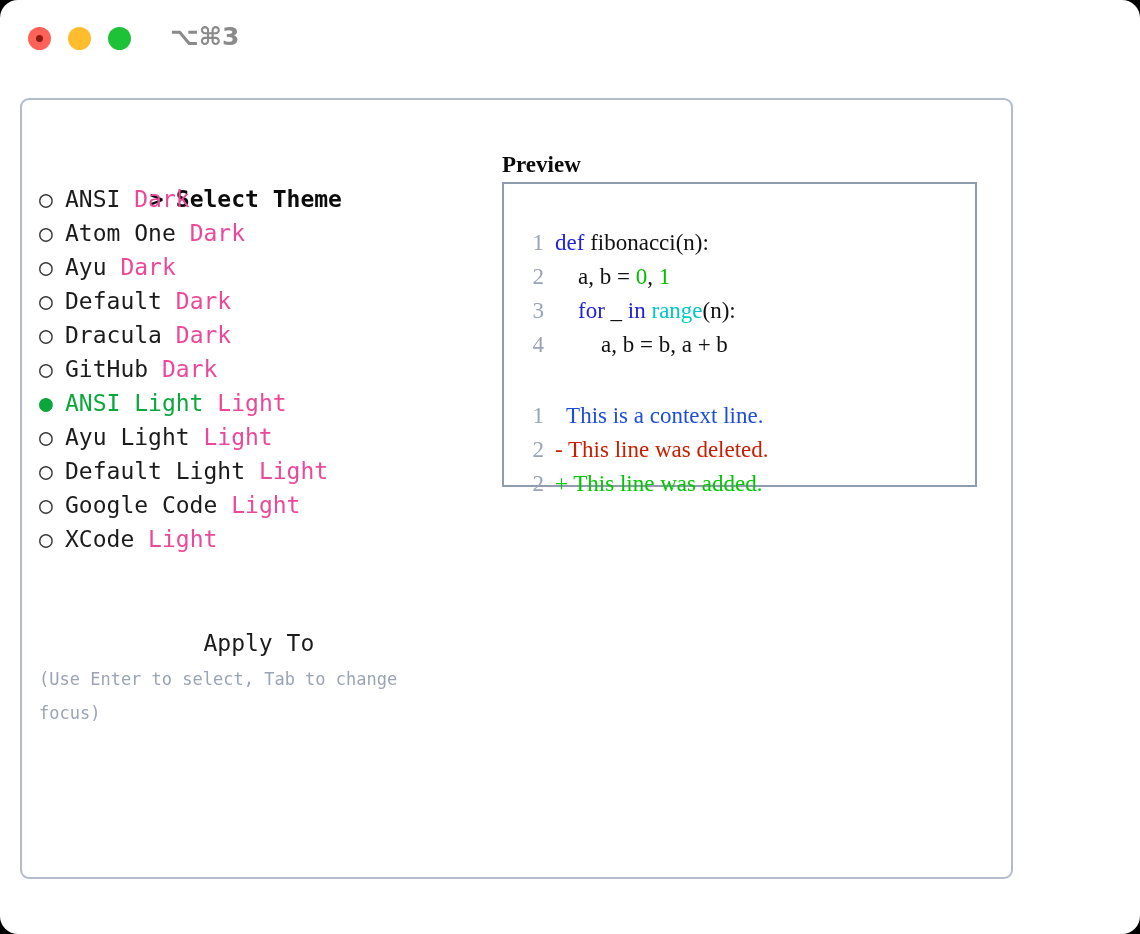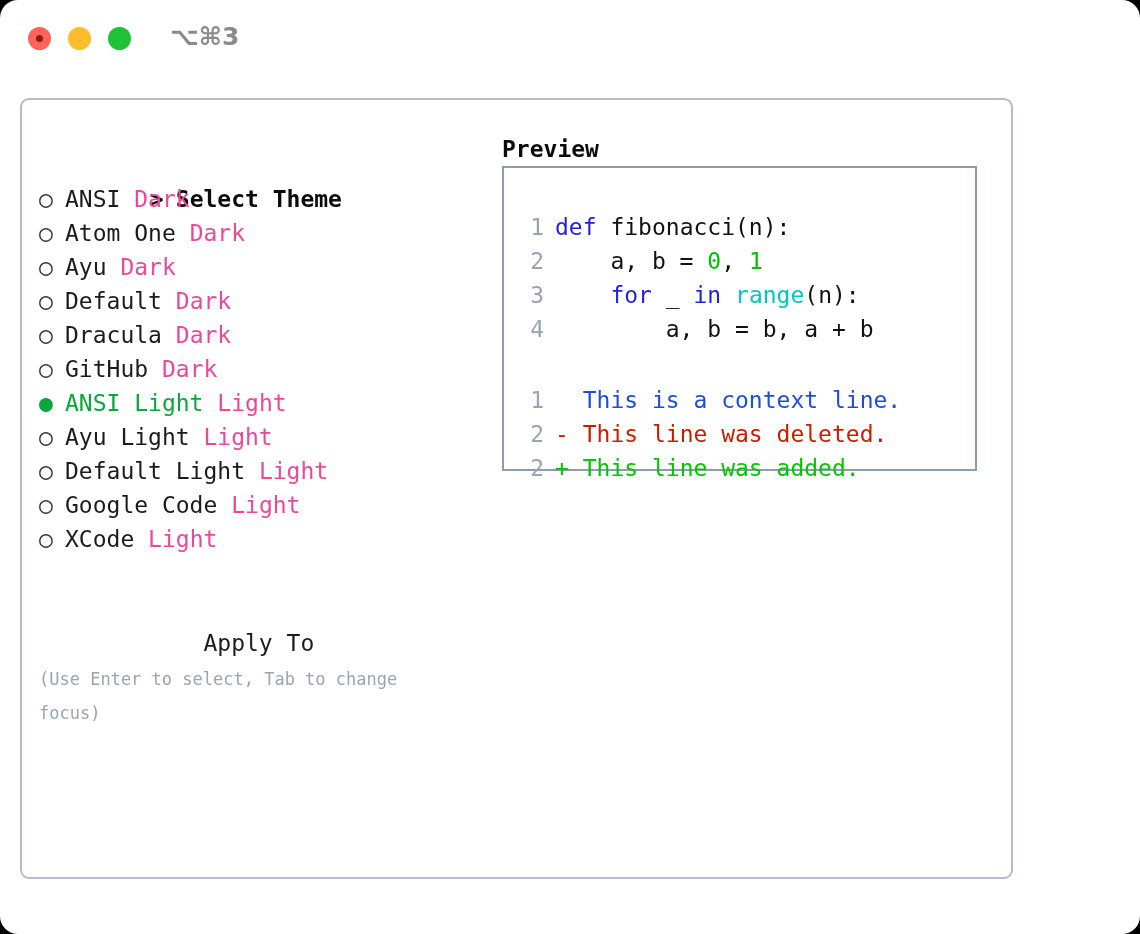--- a/index.html
+++ b/index.html
@@ -113,22 +113,23 @@
     line-height: 34px;
     color: #9aa4b5;
     width: 420px;
     white-space: pre-wrap;
   }
 
   
   #right-col {
     position: absolute;
     left: 480px;
-    top: 32px;
+    top: 48px;
     width: 500px;
+    font-family: Liberation Serif, serif;
   }
   #preview-title {
     font-size: 23px;
     font-weight: 700;
     color: #0b0b0b;
     line-height: 34px;
     white-space: pre;
   }
   #preview-box {
     width: 475px;

